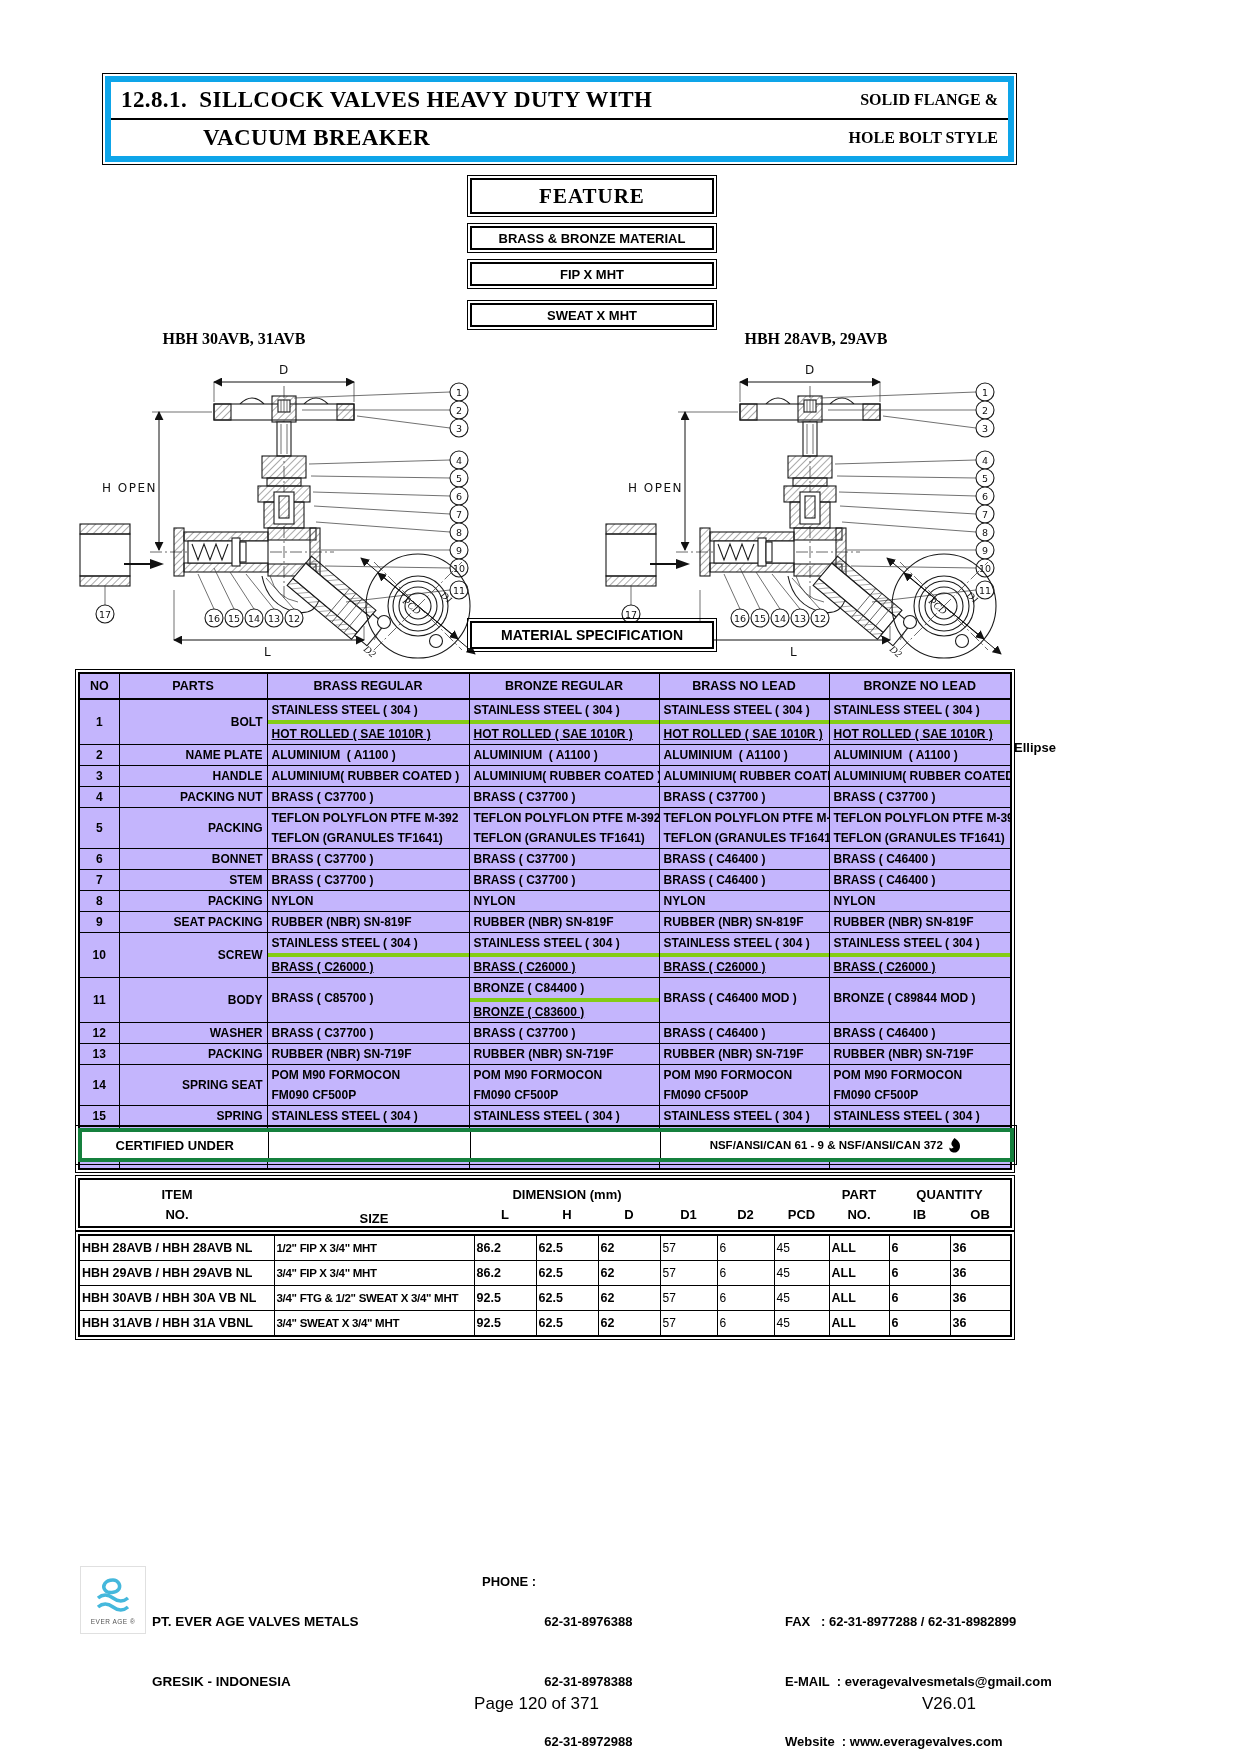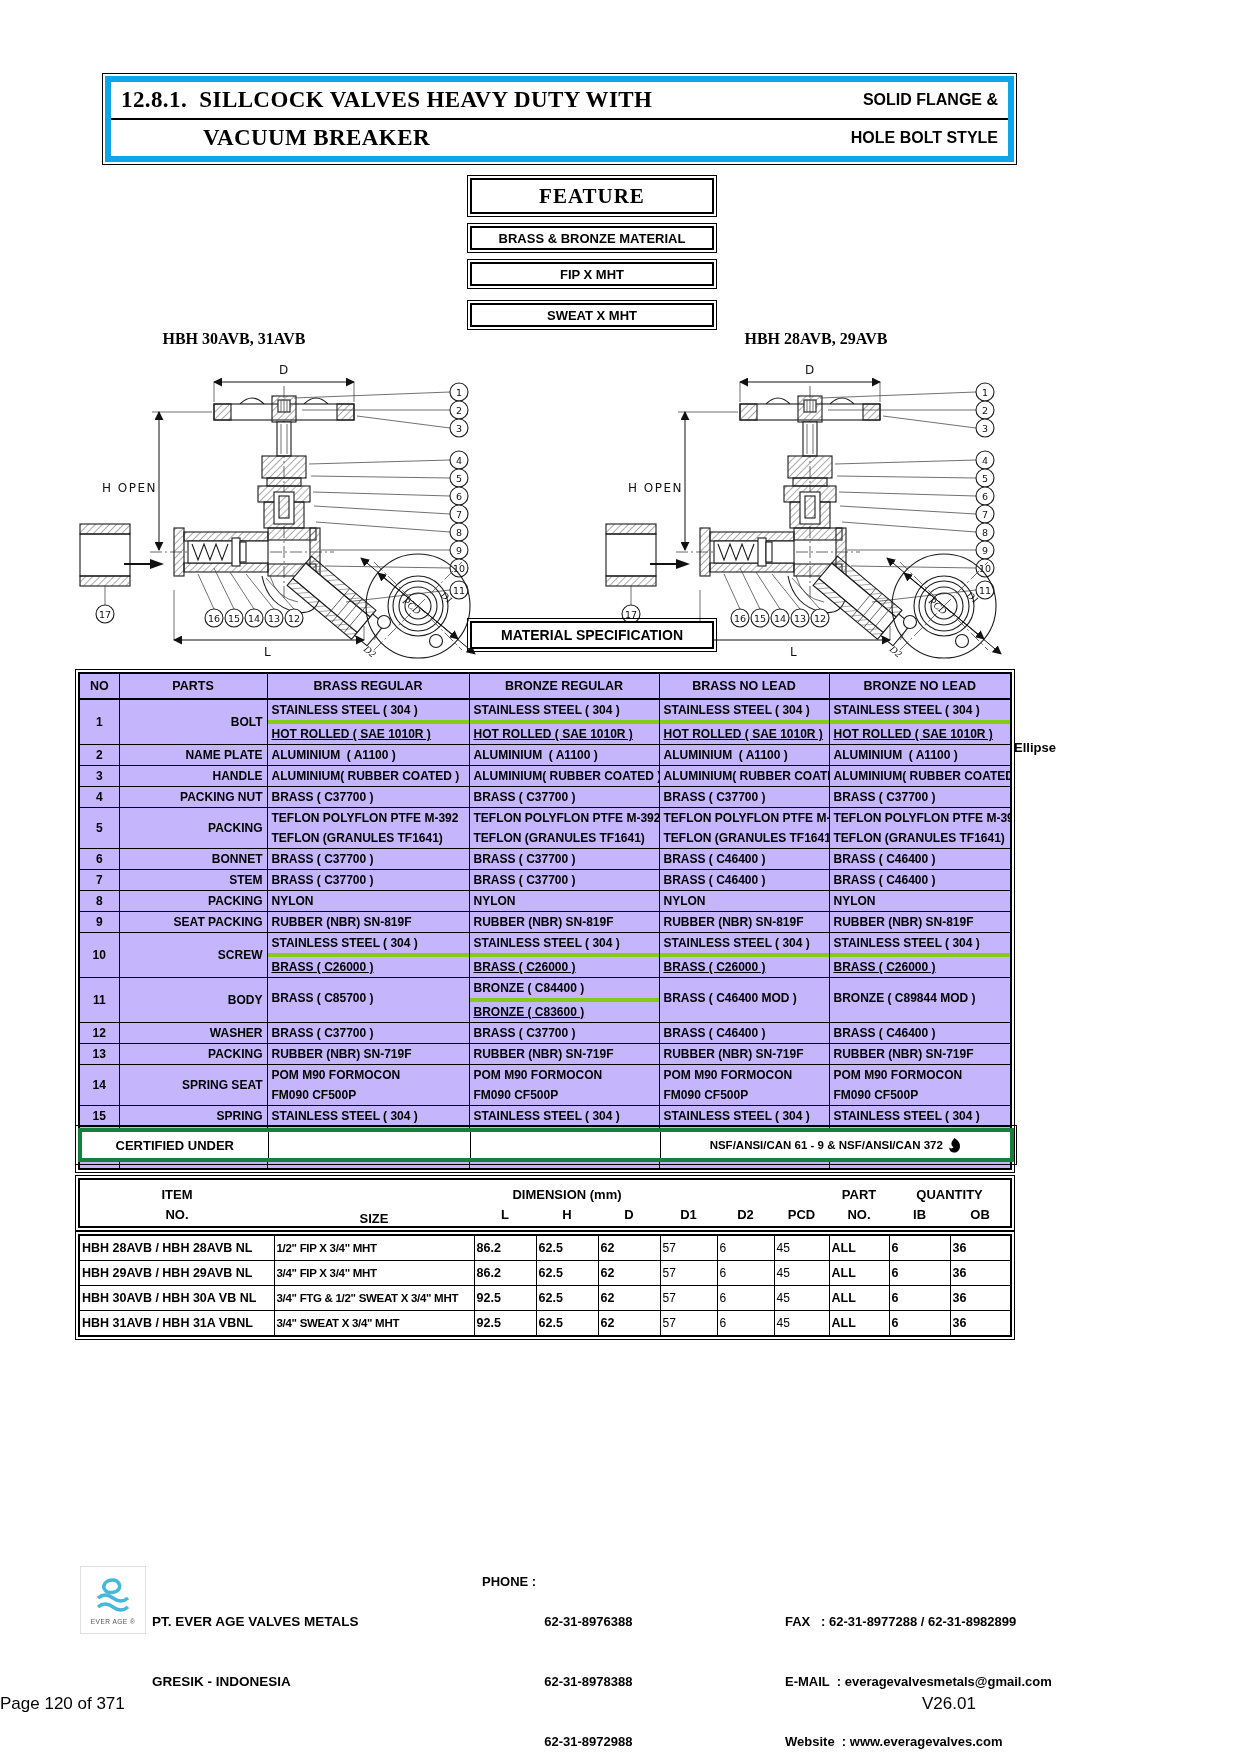--- a/index.html
+++ b/index.html
@@ -7,21 +7,21 @@
         font-family:"Liberation Sans",sans-serif;color:#000;overflow:hidden;}
 
   .outlined{outline:1px solid #000;outline-offset:2px;}
 
   
   .header-box{position:absolute;left:105px;top:76px;width:897px;background:#fff;border:6px solid #0ea5e9;}
   .header-row{display:flex;justify-content:space-between;align-items:center;height:36px;padding:0 10px;}
   .header-row + .header-row{border-top:2px solid #000;}
   .title-main{font-family:"Liberation Serif",serif;font-weight:bold;font-size:23px;letter-spacing:.4px;white-space:pre;}
   .title-main.indent{padding-left:82px;}
-  .title-right{font-family:Liberation Sans, sans-serif;font-weight:bold;font-size:16px;white-space:pre;}
+  .title-right{font-family:Liberation Serif, serif;font-weight:bold;font-size:16px;white-space:pre;}
 
   
   .feature-title-box{position:absolute;left:470px;top:178px;width:240px;height:32px;border:2px solid #000;
     display:flex;align-items:center;justify-content:center;font-family:"Liberation Serif",serif;
     font-weight:bold;font-size:21px;letter-spacing:1px;background:#fff;}
   .feature-item{position:absolute;left:470px;width:240px;height:20px;border:2px solid #000;background:#fff;
     display:flex;align-items:center;justify-content:center;font-weight:bold;font-size:13px;white-space:pre;}
 
   
   .drawing-title{position:absolute;width:220px;text-align:center;font-family:"Liberation Serif",serif;
@@ -75,21 +75,21 @@
   .dim-body td.c-size{font-size:11.5px;letter-spacing:-.3px;}
   .dim-body td.c-thin{font-weight:normal;font-size:12px;}
 
   
   .logo{position:absolute;left:80px;top:1566px;width:64px;height:66px;display:flex;flex-direction:column;
     align-items:center;justify-content:center;border:1px solid #e0e0e0;background:#fff;}
   .logo-caption{font-size:6.5px;color:#555;letter-spacing:.5px;}
   .footer-company{position:absolute;left:152px;top:1572px;font-weight:bold;font-size:13.5px;line-height:20px;white-space:pre;}
   .footer-phone{position:absolute;left:482px;top:1572px;font-weight:bold;font-size:13px;line-height:20px;display:flex;gap:8px;white-space:pre;}
   .footer-right{position:absolute;left:785px;top:1572px;font-weight:bold;font-size:13px;line-height:20px;white-space:pre;}
-  .page-info{position:absolute;left:0;width:1073px;top:1694px;text-align:left;font-size:17px;}
+  .page-info{position:absolute;left:0;width:1073px;top:1694px;text-align:center;font-size:17px;}
   .version-label{position:absolute;left:922px;top:1694px;font-size:17px;}
 </style>
 </head>
 <body>
 
 <div class="page">
 
   <div class="header-box outlined">
     <div class="header-row">
       <span class="title-main">12.8.1.  SILLCOCK VALVES HEAVY DUTY WITH</span>

